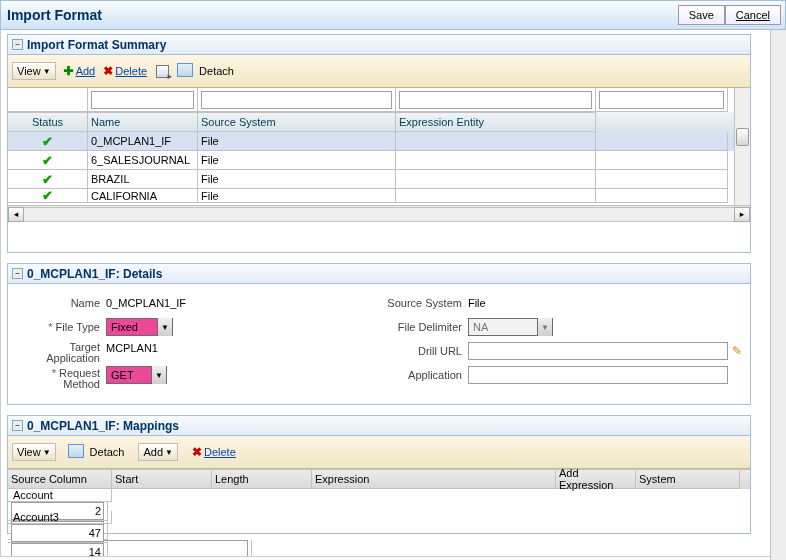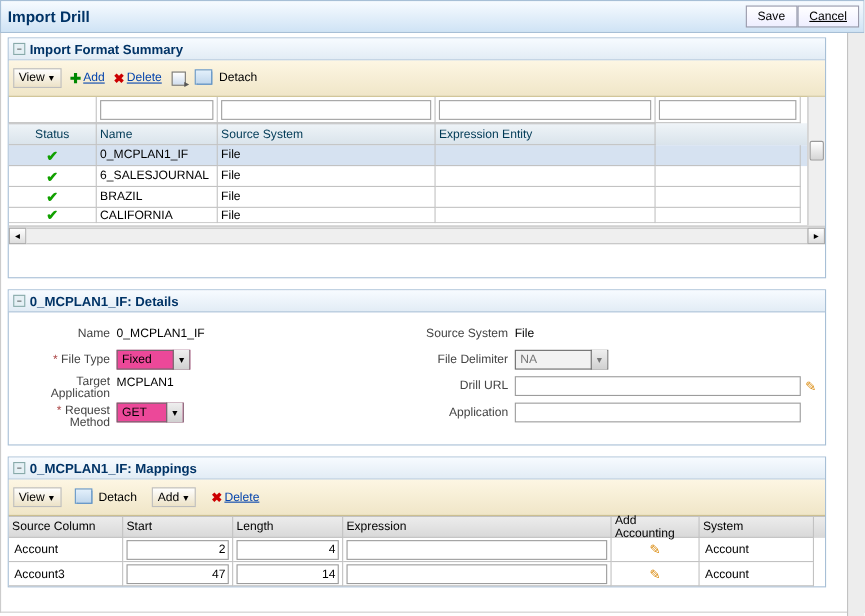--- a/index.html
+++ b/index.html
@@ -77,38 +77,38 @@
   .form-value input[type=text], .form-value select { border:1px solid #9c9c9c; font-size:11px; padding:1px 2px; }
   .form-value input[type=text] { height:18px; }
   .form-value.wide input[type=text] { width:260px; }
   .select-like { display:inline-flex; align-items:center; border:1px solid #6b6b6b; background:#ec4899; height:18px; padding-left:4px; }
   .select-like .drop-btn { border-left:1px solid #6b6b6b; width:15px; height:18px; display:flex; align-items:center; justify-content:center; background:linear-gradient(#efefef,#d0d0d0); margin-left:4px; font-size:8px; cursor:pointer; }
   .form-row .icon-pencil { margin-left:4px; }
 
   
   .mappings-header-row { display:flex; height:20px; background:linear-gradient(#ececec,#d8d8d8); border-top:1px solid #c2c2c2; }
   .mappings-header-row .cell, .mappings-row .cell { border:1px solid #c2c2c2; border-top:none; border-left:none; display:flex; align-items:center; padding:0 3px; }
-  .mappings-row { display:flex; height:22px; }
+  .mappings-row { display:flex; height:22px;flex-direction:column; }
   .mappings-row .cell input { width:100%; border:1px solid #9c9c9c; height:18px; font-size:11px; padding:0 2px; text-align:right; }
   .mappings-row .cell .text-cell { padding:0 2px; }
   .m-col-sc { width:104px; }
   .m-col-start { width:100px; }
   .m-col-len { width:100px; }
   .m-col-expr { width:244px; }
   .m-col-addexpr { width:80px; justify-content:center; }
   .m-col-target { width:104px; }
 
   .panel.mappings .toolbar { gap:14px; }
 
 </style>
 </head>
 <body>
 
 <div class="titlebar">
-  <span class="title">Import Drill</span>
+  <span class="title">Import Format</span>
   <div class="btns">
     <button class="btn save">Save</button>
     <button class="btn">Cancel</button>
   </div>
 </div>
 
 <div class="mainarea">
   <div class="content-inner">
 
     <div class="panel summary">
@@ -296,21 +296,21 @@
           <span class="tool">
               <span class="icon-x">✖</span>
               <span class="link">Delete</span>
             </span>
         </div>
         <div class="mappings-header-row">
           <div class="cell m-col-sc">Source Column</div>
           <div class="cell m-col-start">Start</div>
           <div class="cell m-col-len">Length</div>
           <div class="cell m-col-expr">Expression</div>
-          <div class="cell m-col-addexpr" style="justify-content:flex-start;">Add Accounting</div>
+          <div class="cell m-col-addexpr" style="justify-content:flex-start;">Add Expression</div>
           <div class="cell m-col-target">System</div>
         </div>
         <div class="mappings-row">
           <div class="cell m-col-sc">
               <span class="text-cell">Account</span>
             </div>
           <div class="cell m-col-start">
               <input type="text" value="2" style="">
             </div>
           <div class="cell m-col-len">

